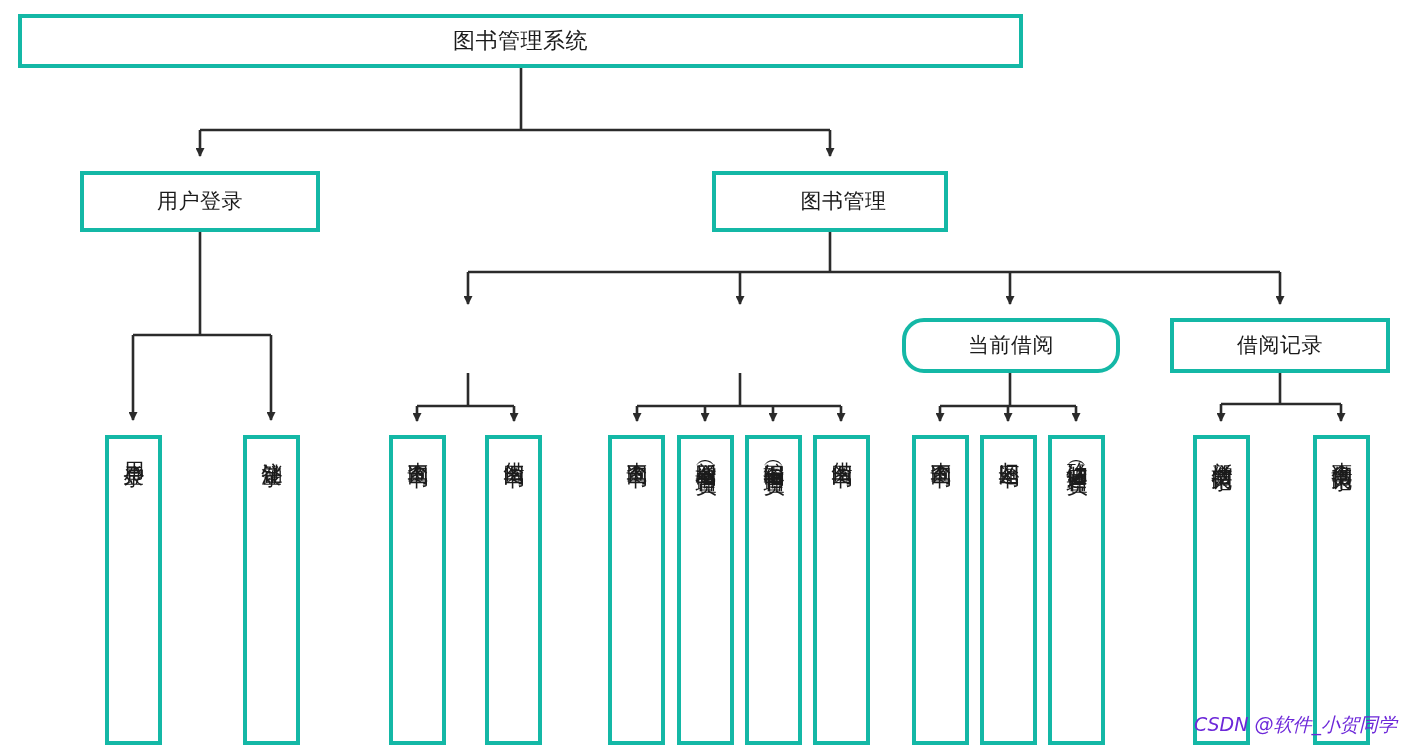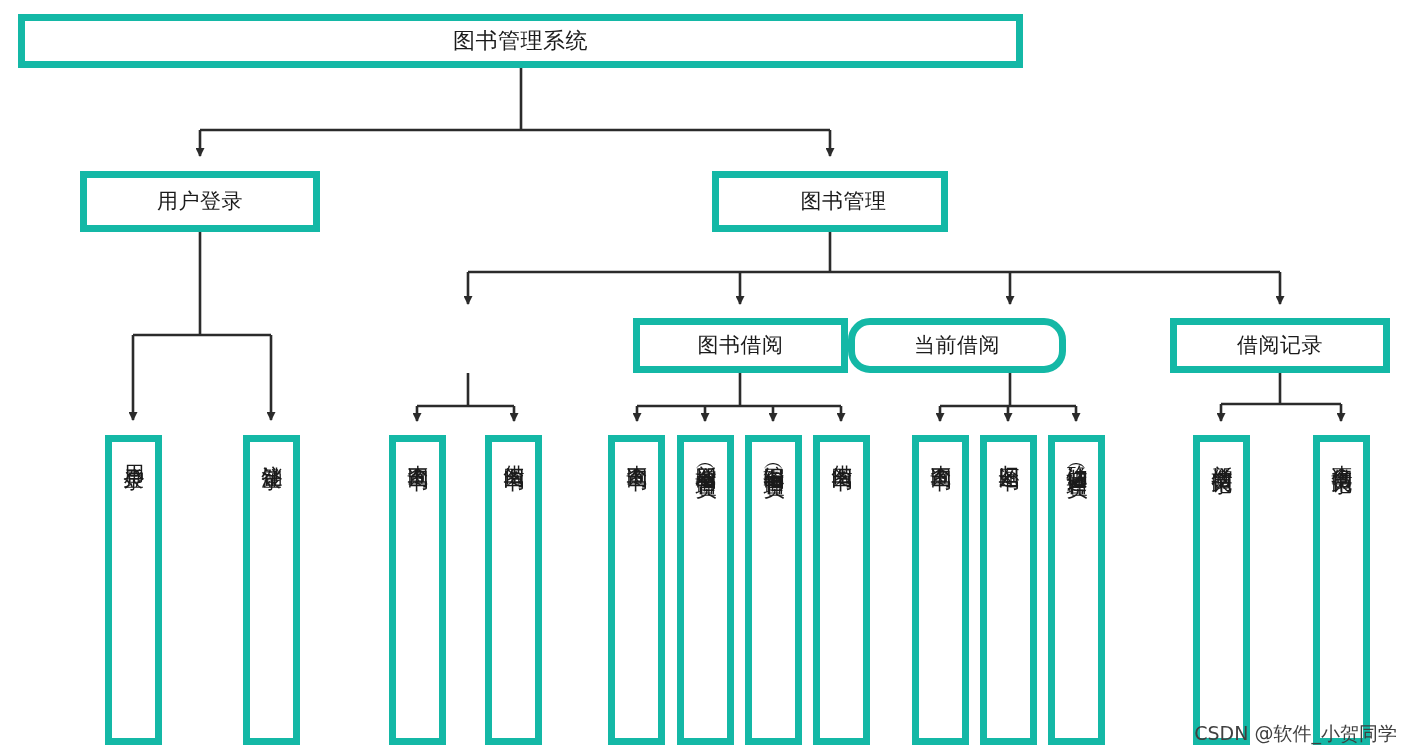--- a/index.html
+++ b/index.html
@@ -21,21 +21,21 @@
   #diagram-svg {
     position: absolute;
     left: 0;
     top: 0;
     width: 1405px;
     height: 747px;
   }
   .node {
     position: absolute;
     box-sizing: border-box;
-    border: 7px solid #14b8a6;
+    border: 4px solid #14b8a6;
     background: #ffffff;
     display: flex;
     align-items: center;
     justify-content: center;
     color: #1b1b1b;
     z-index: 2;
   }
   .node .node-label {
     display: block;
     text-align: center;
@@ -56,26 +56,27 @@
     font-size: 21px;
     letter-spacing: 2px;
     line-height: 1;
   }
   .node.root .node-label {
     font-size: 22px;
   }
   #watermark {
     position: absolute;
     right: 8px;
-    bottom: 0;
+    bottom: 9px;
     font-size: 19px;
-    color: #404040;
+    color: #6d28d9;
     z-index: 5;
     white-space: nowrap;
     font-family: "DejaVu Sans", "Liberation Sans", sans-serif;
+    font-style: italic;
   }
 </style>
 </head>
 <body>
 
 <div id="diagram-root">
 
   <svg id="diagram-svg" viewBox="0 0 1405 747" xmlns="http://www.w3.org/2000/svg">
     <defs>
       <marker id="arrowhead" markerWidth="9" markerHeight="9" refX="8" refY="4.5" orient="auto" markerUnits="userSpaceOnUse">
@@ -130,24 +131,21 @@
     <span class="node-label">图书管理系统</span>
   </div>
 
   <div class="node horizontal" style="left: 80px; top: 171px; width: 240px; height: 61px;">
     <span class="node-label">用户登录</span>
   </div>
   <div class="node horizontal" style="left: 712px; top: 171px; width: 236px; height: 61px; padding-left: 27px;">
     <span class="node-label">图书管理</span>
   </div>
 
-  <div class="node horizontal" style="left: 633px; top: 318px; width: 215px; height: 55px;">
-    <span class="node-label">图书借阅</span>
-  </div>
-  <div class="node horizontal" style="left: 848px; top: 318px; width: 218px; height: 55px; border-radius: 22px;">
+  <div class="node horizontal" style="left: 902px; top: 318px; width: 218px; height: 55px; border-radius: 22px;">
     <span class="node-label">当前借阅</span>
   </div>
   <div class="node horizontal" style="left: 1170px; top: 318px; width: 220px; height: 55px; align-items: center;">
     <span class="node-label">借阅记录</span>
   </div>
 
   <div class="node vertical" style="left: 105px; top: 435px; width: 57px; height: 310px;">
     <span class="node-label">用户登录</span>
   </div>
   <div class="node vertical" style="left: 243px; top: 435px; width: 57px; height: 310px;">

